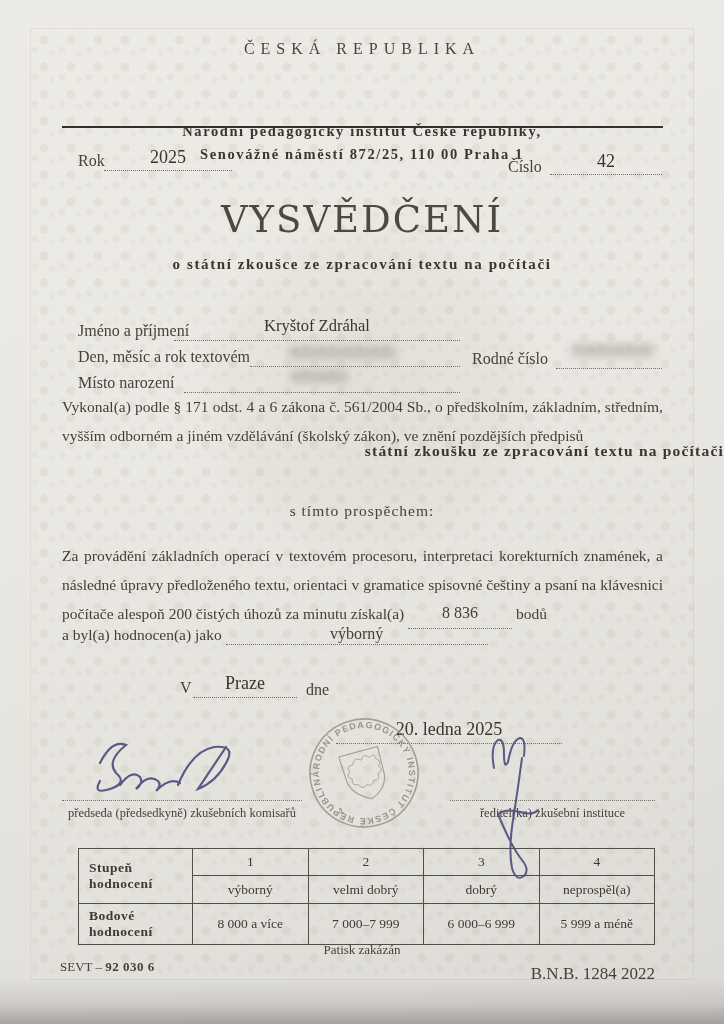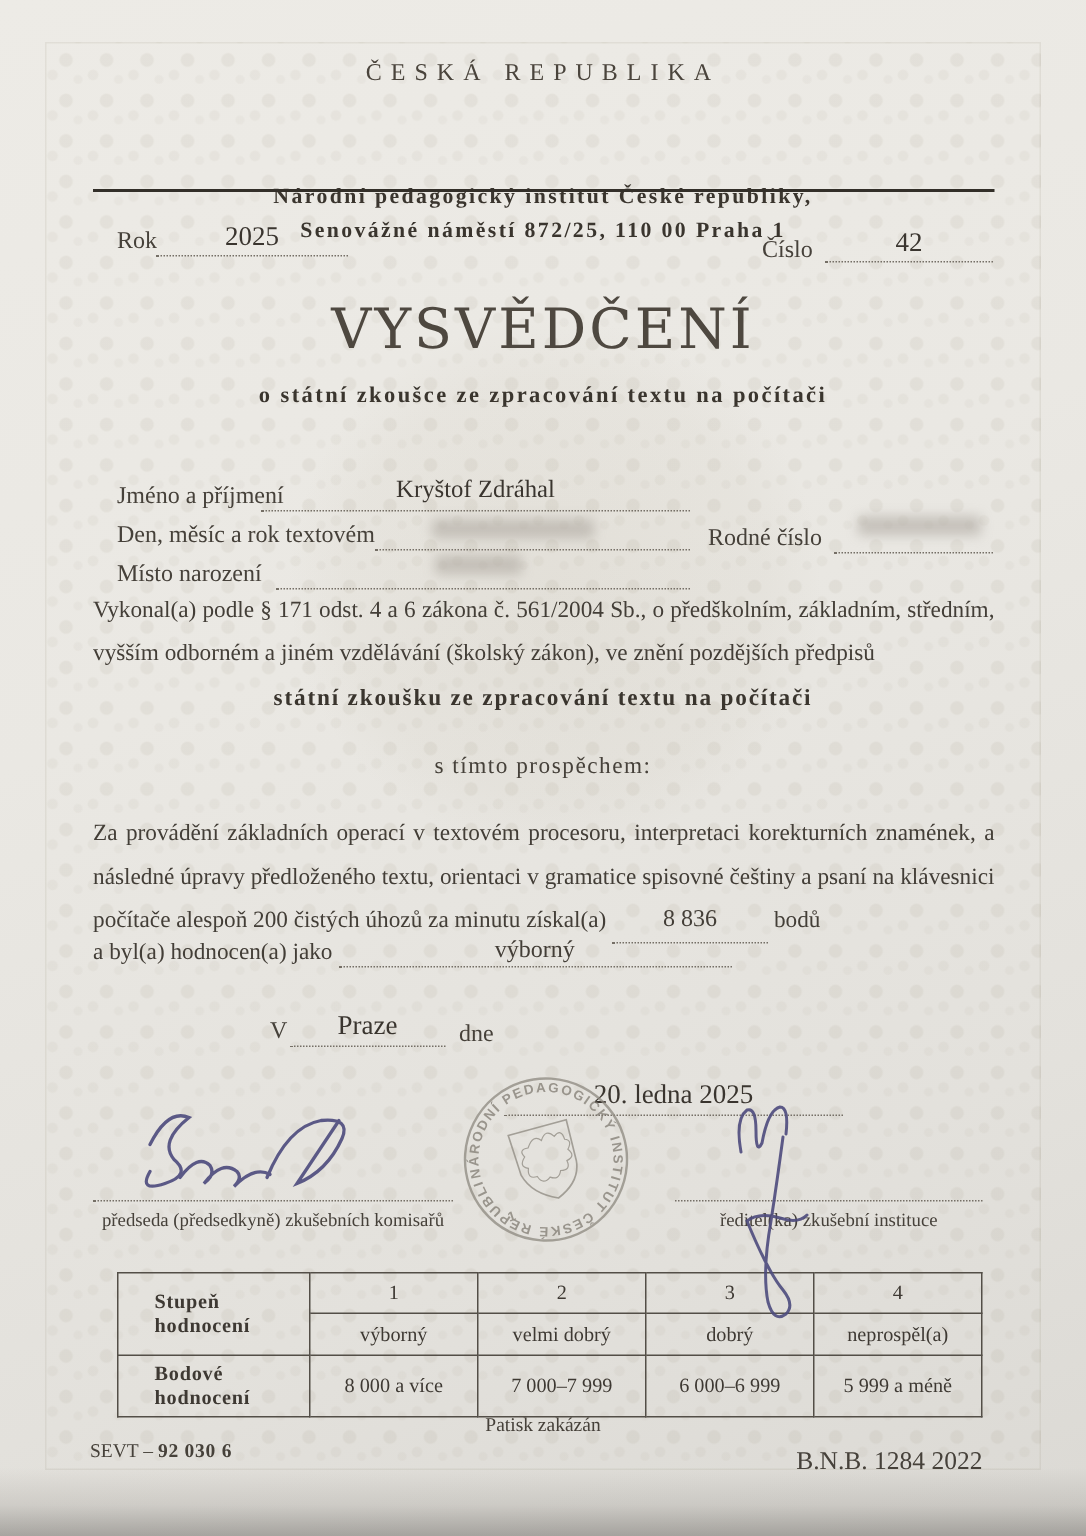--- a/index.html
+++ b/index.html
@@ -45,37 +45,37 @@
   .dotfield{border-bottom:1.5px dotted #756f66;text-align:center;}
   .dotfield .val{display:block;font-size:18px;color:#3a352f;transform:translateY(3px);}
 
   .title-main{top:198px;font-size:37px;letter-spacing:2px;color:#4e4840;font-family:"DejaVu Serif","Liberation Serif",serif;}
   .subtitle{top:256px;font-weight:bold;font-size:15px;letter-spacing:1.6px;color:#3a352e;}
 
   .redact{position:absolute;background:#aaa49c;filter:blur(4px);opacity:.55;border-radius:2px;height:13px;}
 
   .para{left:62px;width:601px;text-align:justify;font-size:15.5px;line-height:29px;color:#433e37;}
   .p1{top:392px;}
-  .exam-line{top:457px;font-weight:bold;font-size:15.5px;letter-spacing:1.2px;color:#3a352e;}
+  .exam-line{top:442px;font-weight:bold;font-size:15.5px;letter-spacing:1.2px;color:#3a352e;text-align:right;}
   .prospech{top:502px;font-size:15.5px;letter-spacing:1px;color:#46413a;}
   .p2{top:541px;}
   .inline-dot{display:inline-block;border-bottom:1.5px dotted #756f66;text-align:center;vertical-align:baseline;}
   .inline-dot .val{position:relative;top:-1px;font-size:16px;}
 
   .sig-caption{font-size:12.5px;color:#46413a;text-align:center;}
 
   table.grades{
     position:absolute;left:78px;top:848px;width:577px;border-collapse:collapse;
     font-size:13.5px;color:#3e3933;table-layout:fixed;
   }
   table.grades td,table.grades th{
     border:1px solid #534e47;text-align:center;vertical-align:middle;
     font-weight:normal;padding:2px 4px;background:transparent;
   }
-  table.grades th.rowhead{width:99px;text-align:left;padding-left:24px;font-weight:bold;letter-spacing:.5px;}
+  table.grades th.rowhead{width:99px;text-align:left;padding-left:10px;font-weight:bold;letter-spacing:.5px;}
   tr.r-num td{height:22px;}
   tr.r-lab td{height:23px;}
   tr.r-pts td{height:36px;}
 
   .footer-center{top:942px;font-size:13px;color:#46413a;}
   .footer-left{top:959px;left:60px;font-size:13px;color:#46413a;}
   .footer-left b{letter-spacing:.5px;}
   .footer-right{top:964px;left:405px;width:250px;text-align:right;font-size:17px;color:#46413a;}
 
   svg text{font-family:"Liberation Sans","DejaVu Sans",sans-serif;}

